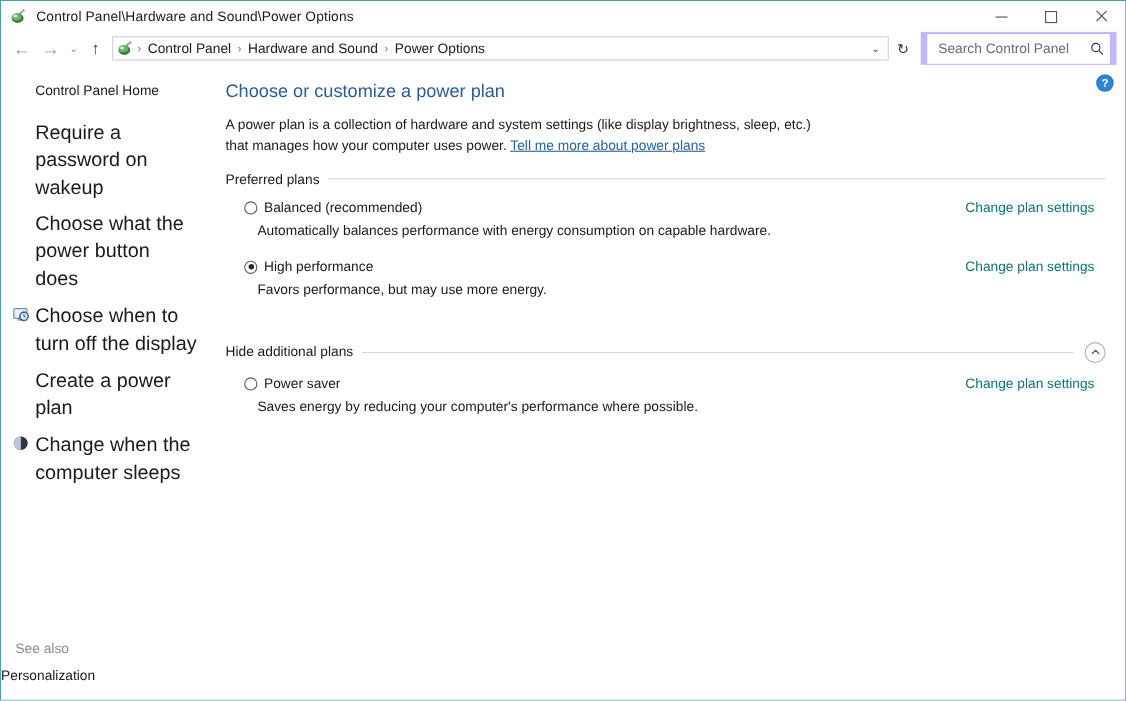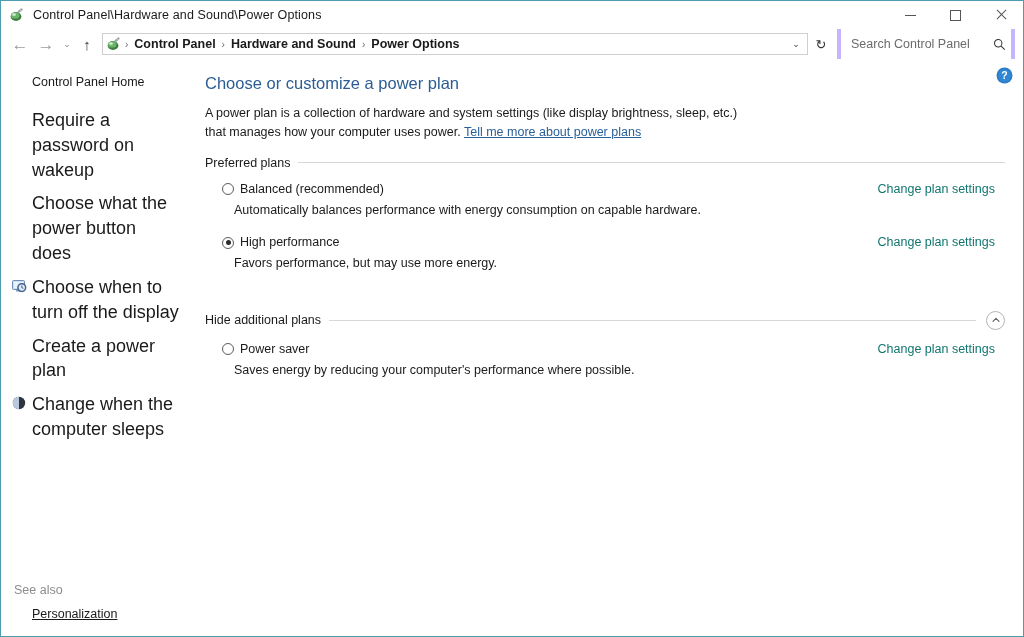--- a/index.html
+++ b/index.html
@@ -160,21 +160,20 @@
     flex: 1;
     min-width: 0;
     overflow: hidden;
   }
   .crumb {
     font-size: 12.5px;
     color: #1a1a1a;
     padding: 1px 5px;
     white-space: nowrap;
     cursor: default;
-    font-weight: bold;
   }
   .crumb-sep {
     font-size: 10px;
     color: #6d6d6d;
     padding: 0 1px;
     user-select: none;
   }
   .addr-dropdown {
     width: 18px;
     height: 20px;
@@ -194,21 +193,21 @@
     justify-content: center;
     color: #333;
     font-size: 13px;
     flex-shrink: 0;
     cursor: default;
     margin-left: 1px;
   }
   .search-box {
     width: 178px;
     height: 39px;
-    border: 4px solid #c4b5fd;
+    border: 6px solid #c4b5fd;
     background: #ffffff;
     display: flex;
     align-items: center;
     padding: 0 4px 0 8px;
     margin-left: 4px;
     flex-shrink: 0;
     justify-content: space-between;
   }
   .search-input {
     flex: 1;
@@ -286,25 +285,23 @@
   }
   .see-also-title {
     font-size: 12.5px;
     color: #8d8d8d;
     padding-left: 13px;
     margin-bottom: 9px;
   }
   .see-also-link {
     font-size: 12.5px;
     color: #1a1a1a;
-    padding-left: 31px;
     line-height: 1.38;
     margin-bottom: 9px;
     cursor: default;
-    text-decoration: underline;
   }
   .see-also-link:last-child { margin-bottom: 0; }
 
   
   .main {
     flex: 1;
     padding: 14px 18px 0 10px;
     position: relative;
     min-width: 0;
   }

